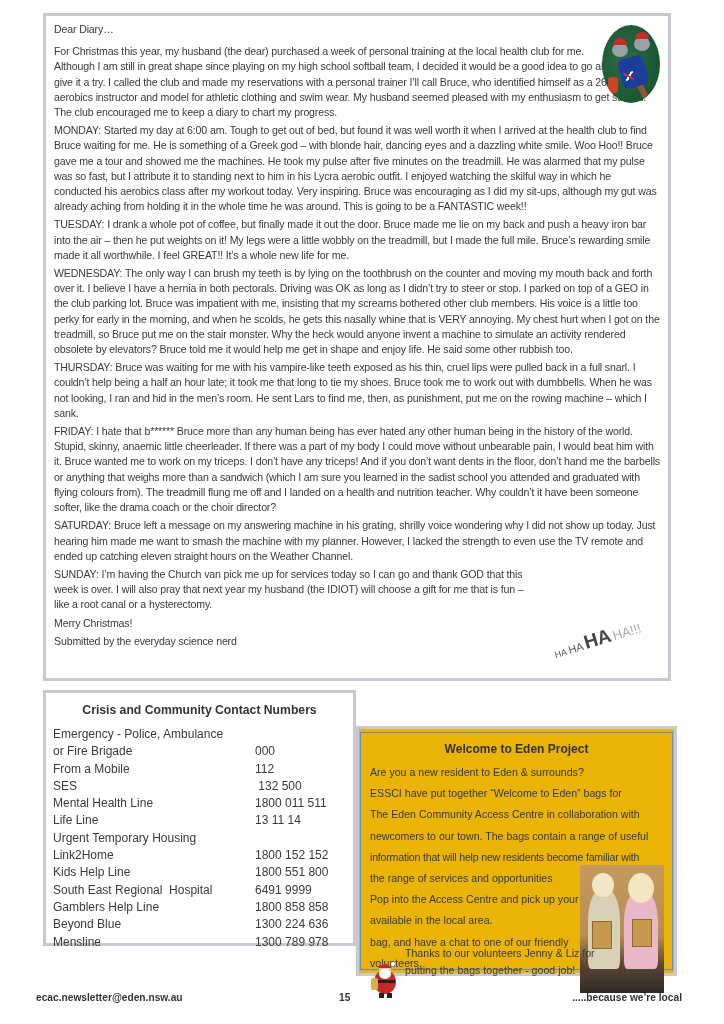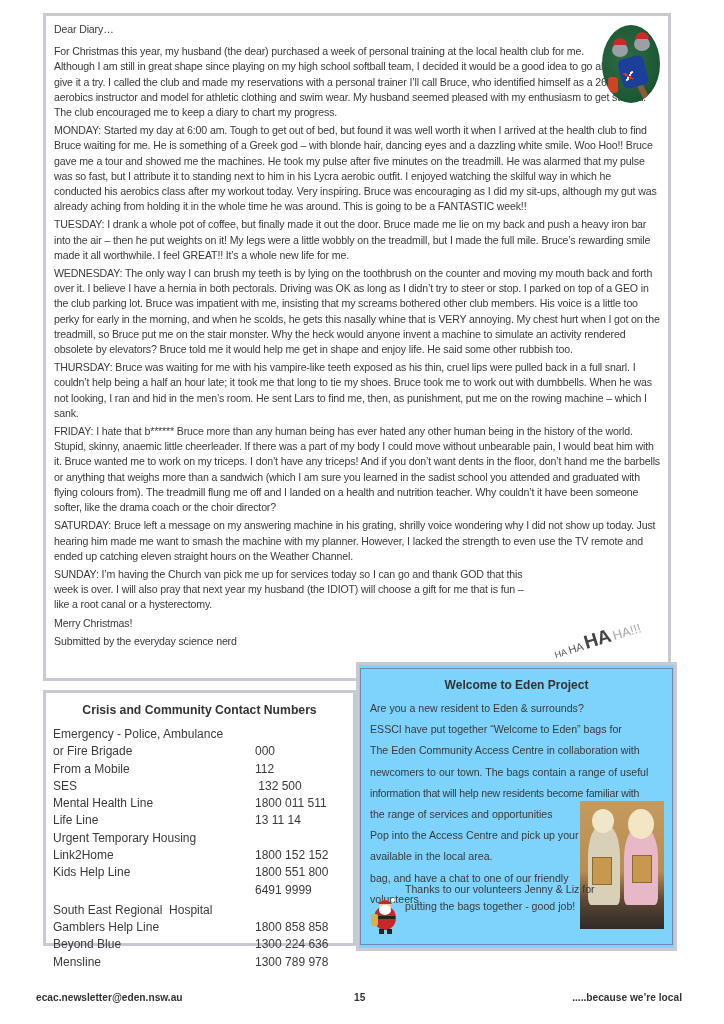--- a/index.html
+++ b/index.html
@@ -66,22 +66,22 @@
   .crisis-title {
     text-align: center; font-weight: bold; font-size: 12.2px; color: #333; margin: 4px 0 9px 0;
   }
   .contact-row {
     display: flex; font-size: 12px; line-height: 17.3px; color: #3a3a3a; padding-left: 7px;
   }
   .contact-name { width: 202px; }
   .contact-num { flex: 1; }
 
   .eden-box {
-    position: absolute; left: 356px; top: 662px; width: 321px; height: 289px;
-    border: 3px solid #c9c9d2; box-sizing: border-box; background: #7dd3fc;
+    position: absolute; left: 356px; top: 726px; width: 321px; height: 250px;
+    border: 3px solid #c9c9d2; box-sizing: border-box; background: #eab308;
   }
   .eden-inner {
     position: absolute; left: 1px; top: 3px; right: 1px; bottom: 3px;
     border: 1px solid #6a8bb3; padding: 6px 5px 0 5px;
   }
   .eden-title {
     text-align: center; font-weight: bold; font-size: 12px; color: #333; margin: 3px 0 8px 0;
   }
   .eden-text {
     font-size: 10.6px; line-height: 17.2px; color: #3a3a3a; margin: 4px;
@@ -106,21 +106,21 @@
   .thanks {
     position: absolute; left: 44px; top: 212px; width: 190px;
     font-size: 10.6px; line-height: 17.2px; color: #3a3a3a;
   }
 
   .footer {
     position: absolute; left: 0; top: 992px; width: 724px; height: 20px;
     font-size: 10.2px; color: #333; font-weight: bold;
   }
   .footer .email { position: absolute; left: 36px; top: 0; }
-  .footer .page { position: absolute; left: 354px; top: 0; }
+  .footer .page { position: absolute; left: 339px; top: 0; }
   .footer .tag { position: absolute; right: 42px; top: 0; }
 </style>
 </head>
 <body>
 
 <div class="diary-box">
   <div class="koala">
     <div class="branch"></div>
     <div class="k1"></div>
       <div class="k2"></div>
@@ -179,21 +179,21 @@
     </div>
   <div class="contact-row">
       <span class="contact-name">Link2Home</span>
       <span class="contact-num">1800 152 152</span>
     </div>
   <div class="contact-row">
       <span class="contact-name">Kids Help Line</span>
       <span class="contact-num">1800 551 800</span>
     </div>
   <div class="contact-row">
-      <span class="contact-name" style="white-space:pre;margin-top:20px;">South East Regional  Hospital</span>
+      <span class="contact-name" style="white-space:pre;">South East Regional  Hospital</span>
       <span class="contact-num">6491 9999</span>
     </div>
   <div class="contact-row">
       <span class="contact-name">Gamblers Help Line</span>
       <span class="contact-num">1800 858 858</span>
     </div>
   <div class="contact-row">
       <span class="contact-name">Beyond Blue</span>
       <span class="contact-num">1300 224 636</span>
     </div>

